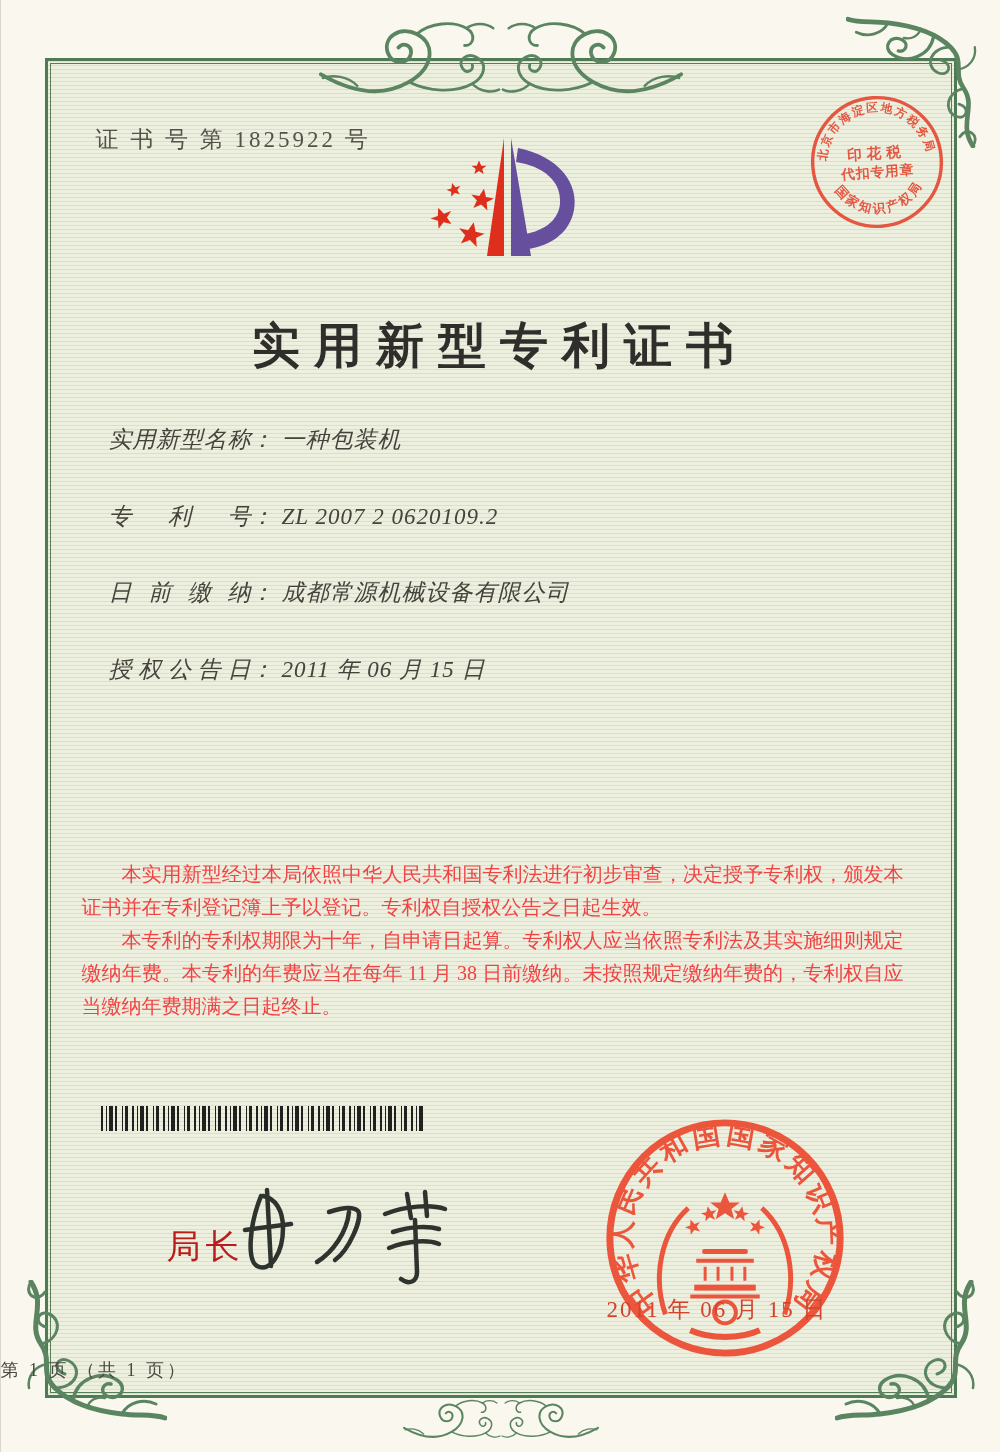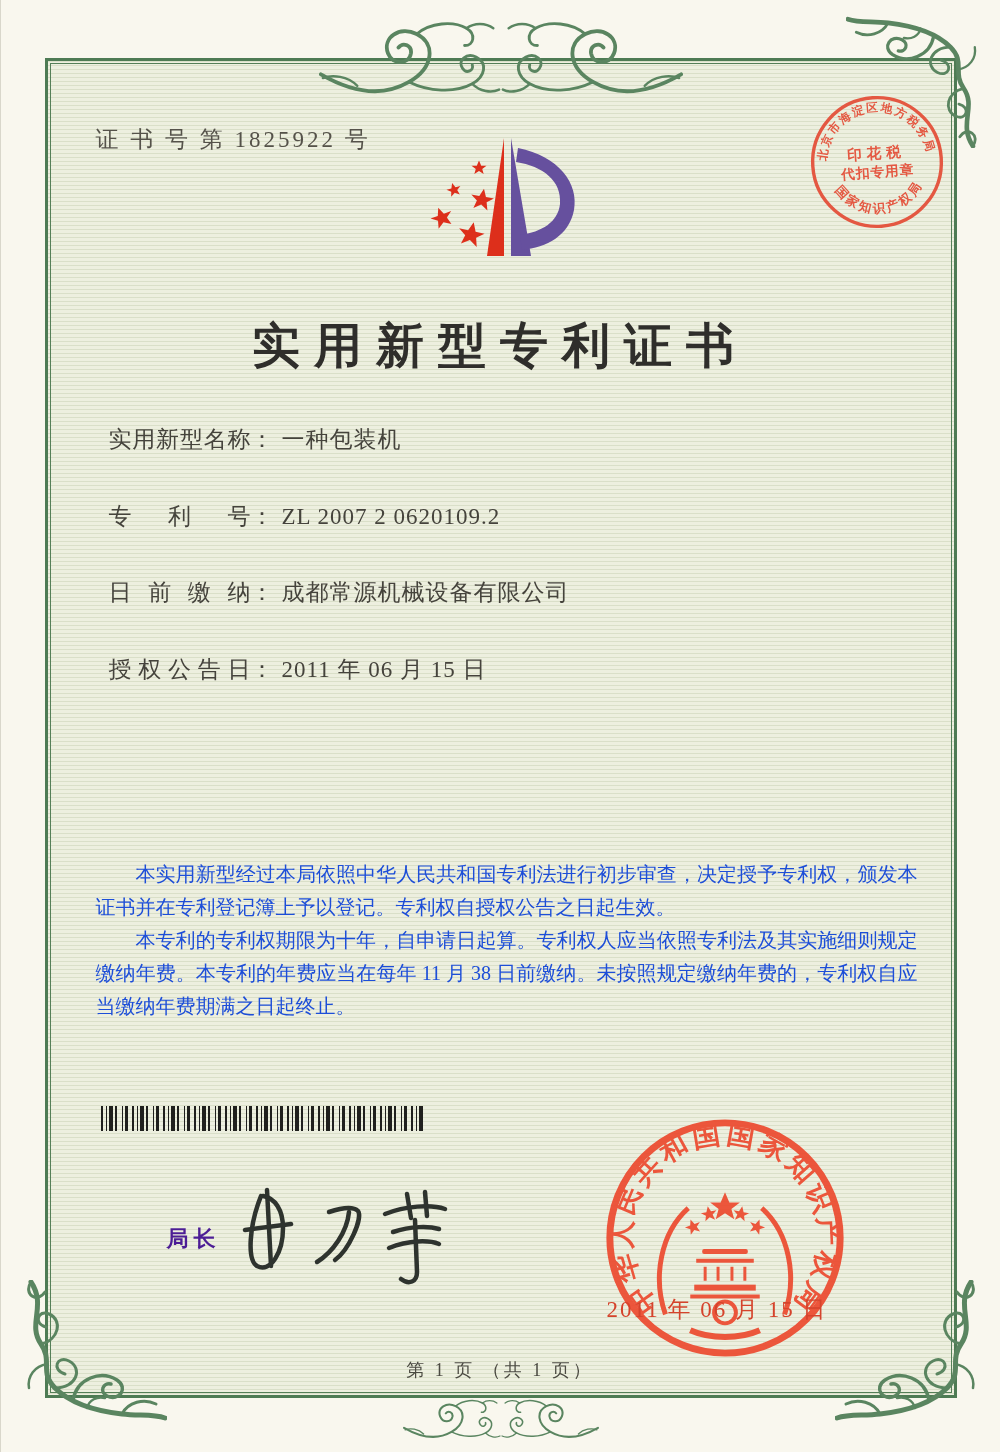--- a/index.html
+++ b/index.html
@@ -20,51 +20,51 @@
   .orn{position:absolute;z-index:1;}
   .content{position:absolute;inset:0;z-index:2;}
   .stamp-layer{position:absolute;inset:0;z-index:3;pointer-events:none;}
 
   .cert-no{position:absolute;left:95px;top:124px;font-size:23px;letter-spacing:3px;color:#55524a;}
   .logo{position:absolute;left:418px;top:134px;width:168px;height:150px;}
   .title{
     position:absolute;left:0;top:290px;width:100%;text-align:center;
     font-size:48px;font-weight:bold;letter-spacing:14px;color:#2f2e2b;margin-top:24px;
   }
-  .fields{position:absolute;left:108px;top:424px;right:90px;}
+  .fields{position:absolute;left:108px;top:424px;right:90px;font-style:italic;}
   .frow{height:76.5px;font-size:23px;color:#45433c;white-space:nowrap;}
   .flabel{display:inline-block;width:142px;text-align:justify;text-align-last:justify;vertical-align:top;}
   .fcolon{display:inline-block;}
   .fvalue{display:inline-block;margin-left:8px;letter-spacing:1px;}
 
   .body-text{
-    position:absolute;left:95px;top:858px;width:822px;
-    font-size:20px;line-height:33px;text-align:justify;color:#1d4ed8;
+    position:absolute;left:81px;top:858px;width:822px;
+    font-size:20px;line-height:33px;text-align:justify;color:#ef4444;
   }
   .body-text p{margin:0;text-indent:2em;}
 
   .barcode{
     position:absolute;left:100px;top:1106px;width:322px;height:25px;
     background:
       repeating-linear-gradient(90deg,
         #20201e 0 2px, rgba(0,0,0,0) 2px 5px,
         #20201e 5px 6px, rgba(0,0,0,0) 6px 8px,
         #20201e 8px 12px, rgba(0,0,0,0) 12px 14px,
         #20201e 14px 16px, rgba(0,0,0,0) 16px 21px,
         #20201e 21px 22px, rgba(0,0,0,0) 22px 24px,
         #20201e 24px 27px, rgba(0,0,0,0) 27px 31px);
   }
 
-  .sig-label{position:absolute;left:166px;top:1224px;font-size:22px;letter-spacing:5px;color:#4c1d95;font-weight:bold;}
+  .sig-label{position:absolute;left:166px;top:1224px;font-size:34px;letter-spacing:5px;color:#b91c1c;}
   .sig-svg{position:absolute;left:232px;top:1168px;width:240px;height:128px;}
 
   .seal-svg{position:absolute;left:590px;top:1104px;width:268px;height:268px;opacity:.93;}
   .seal-date{position:absolute;left:606px;top:1294px;width:240px;font-size:23px;letter-spacing:2px;color:#d5432c;white-space:nowrap;}
 
-  .footer{position:absolute;left:0;top:1358px;width:100%;text-align:center;font-size:18px;letter-spacing:3px;color:#4b4a42;}
+  .footer{position:absolute;left:0;top:1358px;width:100%;text-align:left;font-size:18px;letter-spacing:3px;color:#4b4a42;}
 
   .tax-stamp{position:absolute;left:798px;top:84px;width:156px;height:156px;transform:rotate(-4deg);opacity:.95;}
 
   .fl-bl{left:16px;top:1280px;width:150px;height:150px;}
   .fl-br{left:834px;top:1280px;width:150px;height:150px;transform:scaleX(-1);}
   .fl-tr{left:845px;top:8px;width:140px;height:140px;transform:rotate(180deg);}
   .orn-top{left:318px;top:12px;width:364px;height:92px;}
   .orn-bottom{left:402px;top:1394px;width:196px;height:50px;}
 </style>
 </head>

